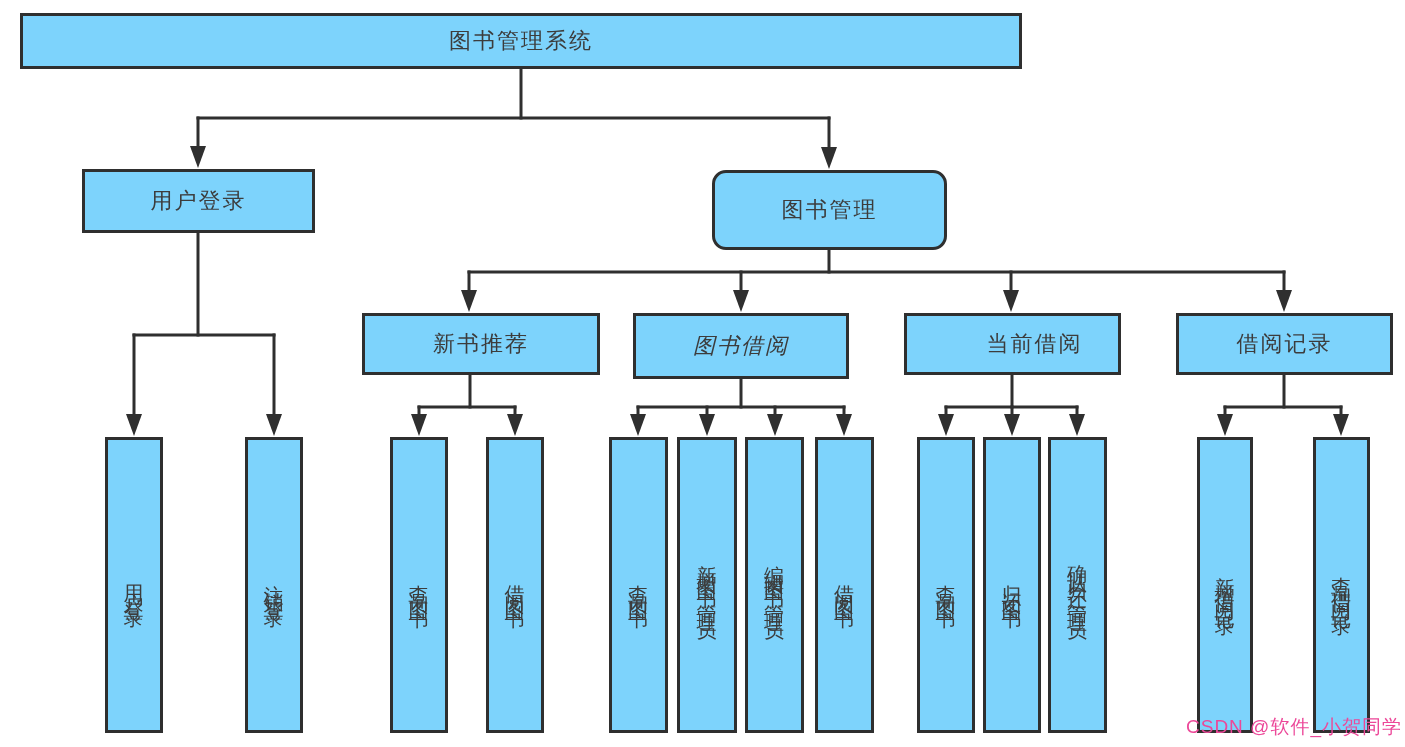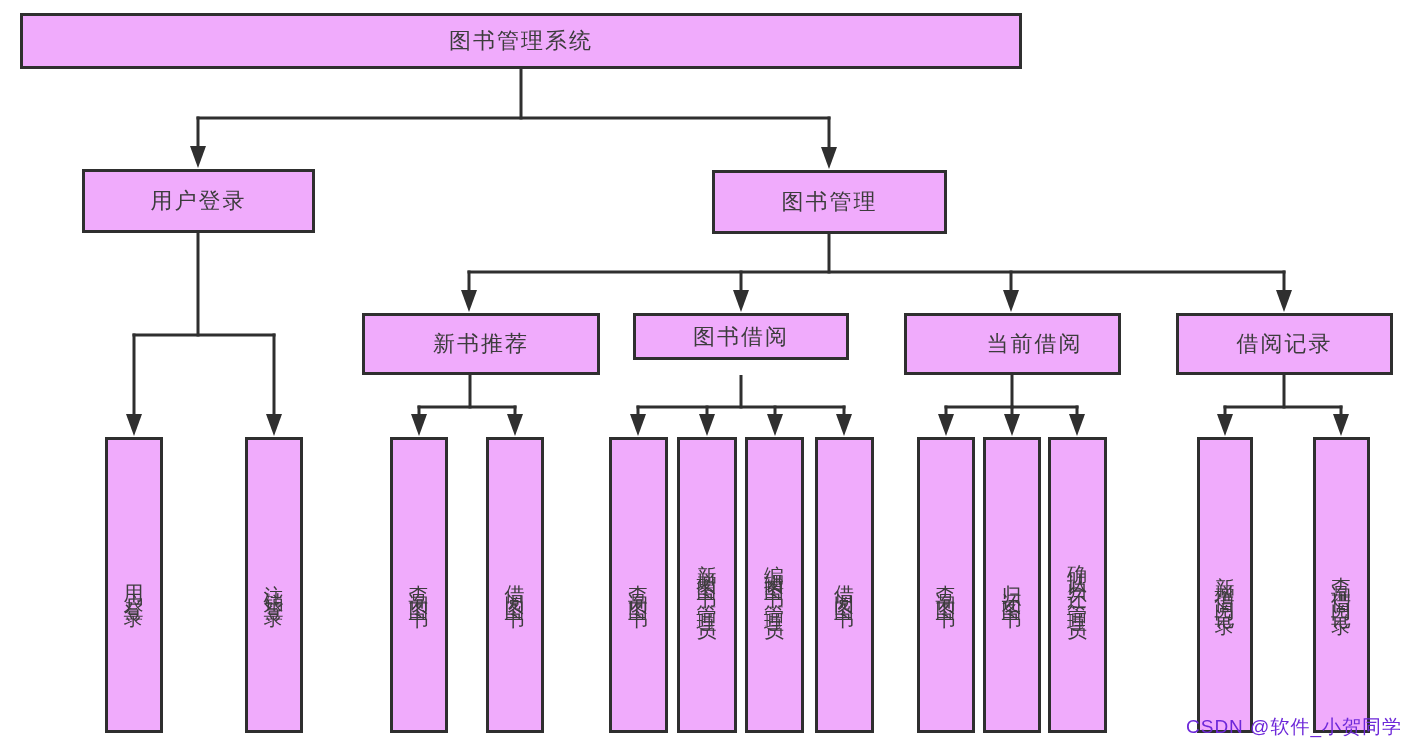--- a/index.html
+++ b/index.html
@@ -15,51 +15,51 @@
   .connectors {
     position: absolute;
     left: 0; top: 0;
     width: 1405px; height: 747px;
     pointer-events: none;
   }
   .node {
     position: absolute;
     box-sizing: border-box;
     border: 3px solid #2f2f2f;
-    background: #f0abfc;
+    background: #7dd3fc;
     display: flex;
     align-items: center;
     justify-content: center;
     text-align: center;
   }
   .h-node { font-size: 22px; letter-spacing: 2px; }
   .v-node span {
     writing-mode: vertical-rl;
     text-orientation: mixed;
     font-size: 20px;
     letter-spacing: 8px;
     line-height: 1;
     white-space: nowrap;
   }
   .watermark {
     position: absolute;
     left: 1186px;
     top: 714px;
     font-size: 19px;
     letter-spacing: 1px;
-    color: #6d28d9;
+    color: #ec4899;
     white-space: nowrap;
     z-index: 5;
   }
   
   #n-root           { left: 20px;   top: 13px;  width: 1002px; height: 56px; }
   #n-user-login     { left: 82px;   top: 169px; width: 233px;  height: 64px; }
-  #n-book-mgmt      { left: 712px;  top: 170px; width: 235px;  height: 64px; }
+  #n-book-mgmt      { left: 712px;  top: 170px; width: 235px;  height: 80px; border-radius: 14px; }
   #n-new-book-rec   { left: 362px;  top: 313px; width: 238px;  height: 62px; }
-  #n-book-borrow    { left: 633px;  top: 313px; width: 216px;  height: 47px; }
+  #n-book-borrow    { left: 633px;  top: 313px; width: 216px;  height: 66px; font-style: italic; }
   #n-current-borrow { left: 904px;  top: 313px; width: 217px;  height: 62px; padding-left: 44px; }
   #n-borrow-records { left: 1176px; top: 313px; width: 217px;  height: 62px; }
   #n-ul-login       { left: 105px;  top: 437px; width: 58px;   height: 296px; }
   #n-ul-logout      { left: 245px;  top: 437px; width: 58px;   height: 296px; }
   #n-nbr-query      { left: 390px;  top: 437px; width: 58px;   height: 296px; }
   #n-nbr-borrow     { left: 486px;  top: 437px; width: 58px;   height: 296px; }
   #n-bb-query       { left: 609px;  top: 437px; width: 59px;   height: 296px; }
   #n-bb-add         { left: 677px;  top: 437px; width: 60px;   height: 296px; }
   #n-bb-edit        { left: 745px;  top: 437px; width: 59px;   height: 296px; }
   #n-bb-borrow      { left: 815px;  top: 437px; width: 59px;   height: 296px; }

